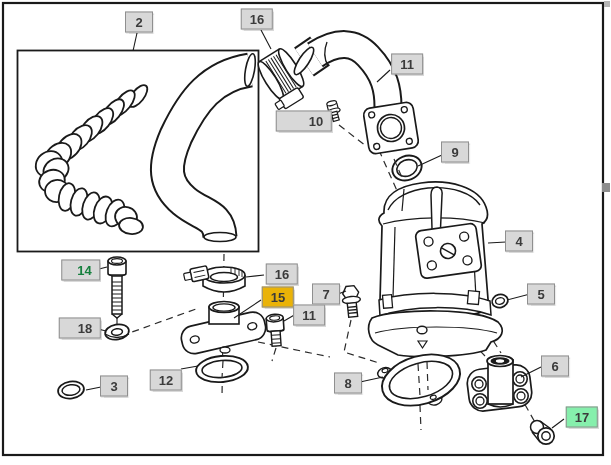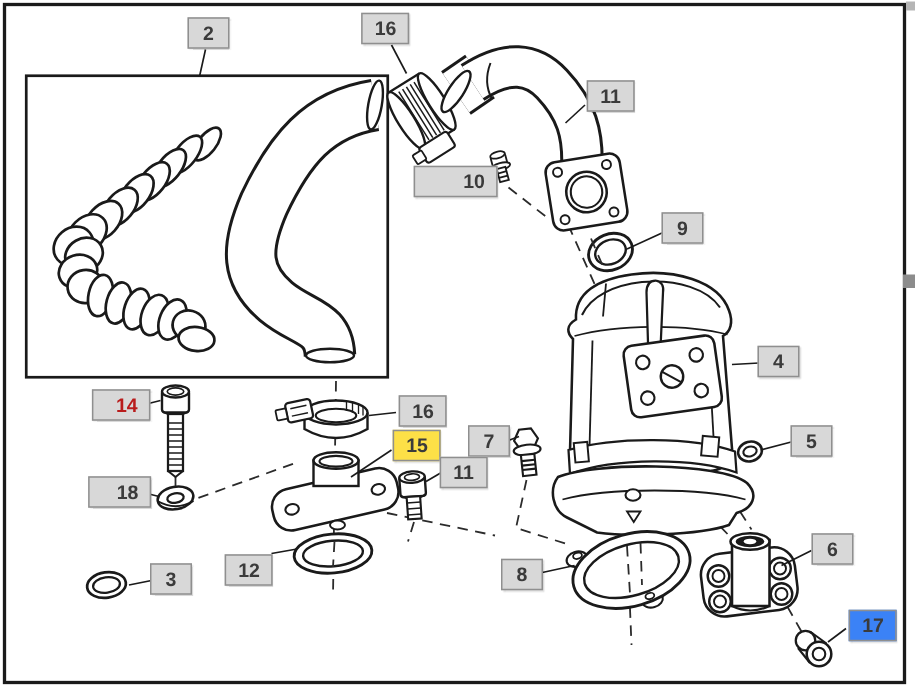--- a/index.html
+++ b/index.html
@@ -327,23 +327,23 @@
 <div style="position:absolute;left:0;top:0;width:611px;height:465px;">
       <div class="callout" style="left: 139px; top: 22px; background: rgb(216, 216, 216); border-color: rgb(143, 143, 143); color: rgb(59, 59, 59);">2</div>
       <div class="callout" style="left: 257px; top: 19px; background: rgb(216, 216, 216); border-color: rgb(143, 143, 143); color: rgb(59, 59, 59);">16</div>
       <div class="callout" style="left: 407px; top: 64px; background: rgb(216, 216, 216); border-color: rgb(143, 143, 143); color: rgb(59, 59, 59);">11</div>
       <div class="callout" style="left: 304px; top: 121px; background: rgb(216, 216, 216); border-color: rgb(143, 143, 143); color: rgb(59, 59, 59); padding-left: 32px;">10</div>
       <div class="callout" style="left: 455px; top: 152px; background: rgb(216, 216, 216); border-color: rgb(143, 143, 143); color: rgb(59, 59, 59);">9</div>
       <div class="callout" style="left: 519px; top: 241px; background: rgb(216, 216, 216); border-color: rgb(143, 143, 143); color: rgb(59, 59, 59);">4</div>
       <div class="callout" style="left: 541px; top: 294px; background: rgb(216, 216, 216); border-color: rgb(143, 143, 143); color: rgb(59, 59, 59);">5</div>
       <div class="callout" style="left: 326px; top: 294px; background: rgb(216, 216, 216); border-color: rgb(143, 143, 143); color: rgb(59, 59, 59);">7</div>
       <div class="callout" style="left: 282px; top: 274px; background: rgb(216, 216, 216); border-color: rgb(143, 143, 143); color: rgb(59, 59, 59);">16</div>
-      <div class="callout" style="left: 278px; top: 297px; background: #fde047; border-color: rgb(143, 143, 143); color: rgb(59, 59, 59);">15</div>
+      <div class="callout" style="left: 278px; top: 297px; background: #eab308; border-color: rgb(143, 143, 143); color: rgb(59, 59, 59);">15</div>
       <div class="callout" style="left: 309px; top: 315px; background: rgb(216, 216, 216); border-color: rgb(143, 143, 143); color: rgb(59, 59, 59);">11</div>
-      <div class="callout" style="left: 81px; top: 270px; background: rgb(216, 216, 216); border-color: rgb(143, 143, 143); color: #b91c1c; padding-left: 15px;">14</div>
+      <div class="callout" style="left: 81px; top: 270px; background: rgb(216, 216, 216); border-color: rgb(143, 143, 143); color: #15803d; padding-left: 15px;">14</div>
       <div class="callout" style="left: 80px; top: 328px; background: rgb(216, 216, 216); border-color: rgb(143, 143, 143); color: rgb(59, 59, 59); padding-left: 18px;">18</div>
       <div class="callout" style="left: 114px; top: 386px; background: rgb(216, 216, 216); border-color: rgb(143, 143, 143); color: rgb(59, 59, 59);">3</div>
       <div class="callout" style="left: 166px; top: 380px; background: rgb(216, 216, 216); border-color: rgb(143, 143, 143); color: rgb(59, 59, 59);">12</div>
       <div class="callout" style="left: 348px; top: 383px; background: rgb(216, 216, 216); border-color: rgb(143, 143, 143); color: rgb(59, 59, 59);">8</div>
       <div class="callout" style="left: 555px; top: 366px; background: rgb(216, 216, 216); border-color: rgb(143, 143, 143); color: rgb(59, 59, 59);">6</div>
-      <div class="callout" style="left: 582px; top: 417px; background: #3b82f6; border-color: rgb(143, 143, 143); color: rgb(59, 59, 59);">17</div>
+      <div class="callout" style="left: 582px; top: 417px; background: #86efac; border-color: rgb(143, 143, 143); color: rgb(59, 59, 59);">17</div>
     </div>
 </div>
 
 </body></html>

